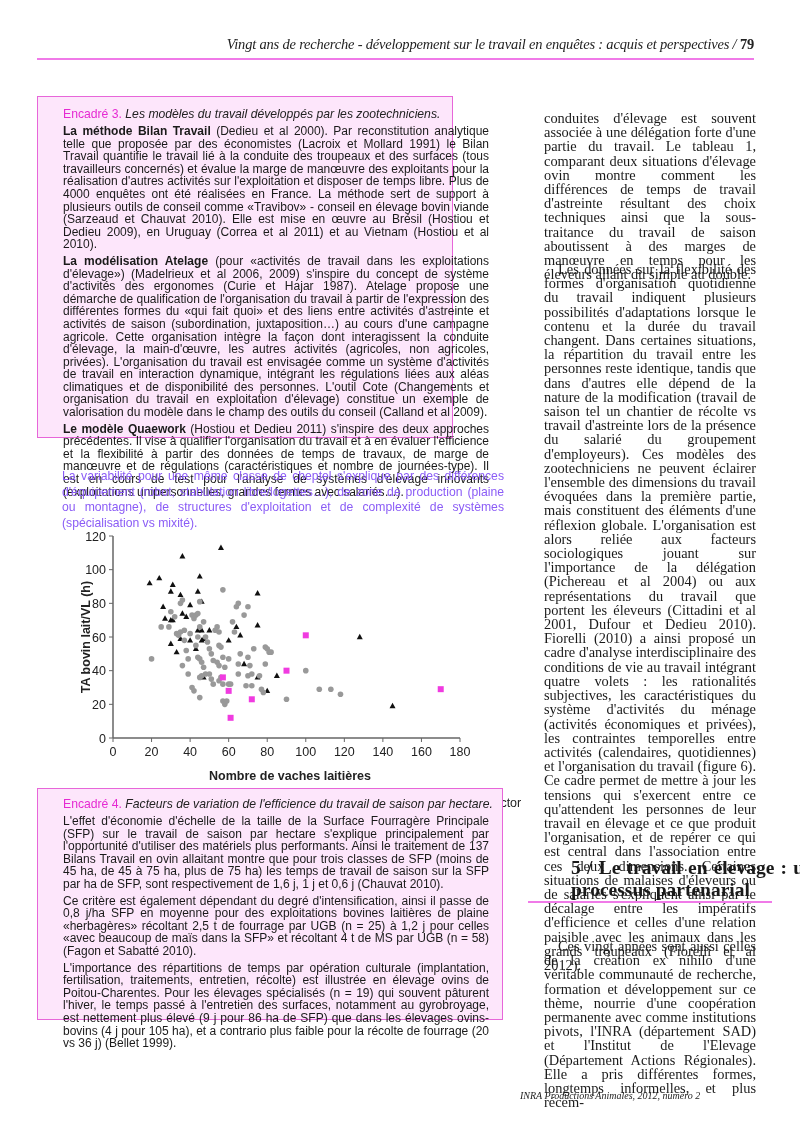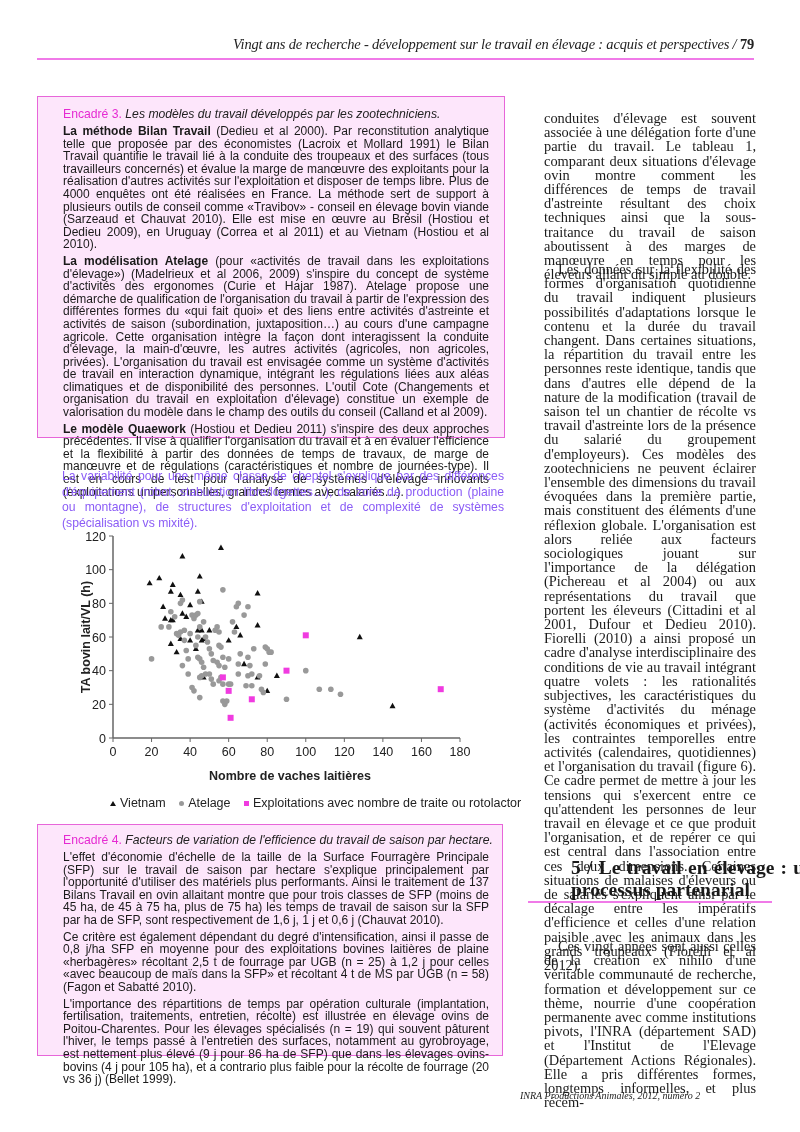--- a/index.html
+++ b/index.html
@@ -38,27 +38,27 @@
   .legend span.item { margin-right:10px; }
   .legend .mk { display:inline-block; vertical-align:middle; margin-right:4px; }
   .mk-tri { width:0; height:0; border-left:3px solid transparent; border-right:3px solid transparent; border-bottom:5px solid #111; }
   .mk-dot { width:5px; height:5px; border-radius:50%; background:#999; }
   .mk-sq { width:5px; height:5px; background:#f03be0; }
 </style>
 </head>
 <body>
 
 <div class="rh">
-  <span>Vingt ans de recherche - développement sur le travail en élevage : acquis et perspectives /</span>
+  <span>Vingt ans de recherche - développement sur le travail en enquêtes : acquis et perspectives /</span>
   <b>79</b>
 </div>
 <div class="rh-rule"></div>
 
 <div class="box" id="box3" style="left:38px;width:292px;"></div>
-<div style="position:absolute;left:37px;top:96px;width:468px;height:342px;background:#fde6fb;border:1.5px solid #e766d9;box-sizing:border-box;">
+<div style="position:absolute;left:37px;top:96px;width:416px;height:342px;background:#fde6fb;border:1.5px solid #e766d9;box-sizing:border-box;">
   <div style="position:absolute;left:25px;top:10px;width:434px;">
     <p class="boxtitle">
       <span class="lbl">Encadré 3.</span>
       <span class="it">Les modèles du travail développés par les zootechniciens.</span>
     </p>
     <p class="para"><b>La méthode Bilan Travail</b><span> (Dedieu et al 2000). Par reconstitution analytique telle que proposée par des économistes (Lacroix et Mollard 1991) le Bilan Travail quantifie le travail lié à la conduite des troupeaux et des surfaces (tous travailleurs concernés) et évalue la marge de manœuvre des exploitants pour la réalisation d'autres activités sur l'exploitation et disposer de temps libre. Plus de 4000 enquêtes ont été réalisées en France. La méthode sert de support à plusieurs outils de conseil comme «Travibov» - conseil en élevage bovin viande (Sarzeaud et Chauvat 2010). Elle est mise en œuvre au Brésil (Hostiou et Dedieu 2009), en Uruguay (Correa et al 2011) et au Vietnam (Hostiou et al 2010).</span></p>
     <p class="para"><b>La modélisation Atelage</b><span> (pour «activités de travail dans les exploitations d'élevage») (Madelrieux et al 2006, 2009) s'inspire du concept de système d'activités des ergonomes (Curie et Hajar 1987). Atelage propose une démarche de qualification de l'organisation du travail à partir de l'expression des différentes formes du «qui fait quoi» et des liens entre activités d'astreinte et activités de saison (subordination, juxtaposition…) au cours d'une campagne agricole. Cette organisation intègre la façon dont interagissent la conduite d'élevage, la main-d'œuvre, les autres activités (agricoles, non agricoles, privées). L'organisation du travail est envisagée comme un système d'activités de travail en interaction dynamique, intégrant les régulations liées aux aléas climatiques et de disponibilité des personnes. L'outil Cote (Changements et organisation du travail en exploitation d'élevage) constitue un exemple de valorisation du modèle dans le champ des outils du conseil (Calland et al 2009).</span></p>
     <p class="para"><b>Le modèle Quaework</b><span> (Hostiou et Dedieu 2011) s'inspire des deux approches précédentes. Il vise à qualifier l'organisation du travail et à en évaluer l'efficience et la flexibilité à partir des données de temps de travaux, de marge de manœuvre et de régulations (caractéristiques et nombre de journées-type). Il est en cours de test pour l'analyse de systèmes d'élevage innovants (exploitations unipersonnelles, grandes fermes avec salariés…).</span></p>
   </div>
 </div>
@@ -249,21 +249,21 @@
   <text id="xlabel" x="230" y="255" text-anchor="middle" font-family="Liberation Sans, sans-serif" font-weight="bold" font-size="12.5" fill="#222">Nombre de vaches  laitières</text>
   <text id="ylabel" x="0" y="0" text-anchor="middle" font-family="Liberation Sans, sans-serif" font-weight="bold" font-size="12.5" fill="#222" transform="translate(30,112) rotate(-90)">TA bovin lait/VL (h)</text>
 </svg>
 
 <div class="legend">
   <span class="item"><span class="mk mk-tri"></span><span>Vietnam</span></span>
   <span class="item"><span class="mk mk-dot"></span><span>Atelage</span></span>
   <span class="item"><span class="mk mk-sq"></span><span>Exploitations avec nombre de traite ou rotolactor</span></span>
 </div>
 
-<div style="position:absolute;left:37px;top:824px;width:466px;height:232px;background:#fde6fb;border:1.5px solid #e766d9;box-sizing:border-box;padding-left:42px;">
+<div style="position:absolute;left:37px;top:788px;width:466px;height:232px;background:#fde6fb;border:1.5px solid #e766d9;box-sizing:border-box;padding-left:42px;">
   <div style="position:absolute;left:25px;top:8px;width:434px;">
     <p class="boxtitle">
       <span class="lbl">Encadré 4.</span>
       <span class="it">Facteurs de variation de l'efficience du travail de saison par hectare.</span>
     </p>
     <p class="para">L'effet d'économie d'échelle de la taille de la Surface Fourragère Principale (SFP) sur le travail de saison par hectare s'explique principalement par l'opportunité d'utiliser des matériels plus performants. Ainsi le traitement de 137 Bilans Travail en ovin allaitant montre que pour trois classes de SFP (moins de 45 ha, de 45 à 75 ha, plus de 75 ha) les temps de travail de saison sur la SFP par ha de SFP, sont respectivement de 1,6 j, 1 j et 0,6 j (Chauvat 2010).</p>
     <p class="para">Ce critère est également dépendant du degré d'intensification, ainsi il passe de 0,8 j/ha SFP en moyenne pour des exploitations bovines laitières de plaine «herbagères» récoltant 2,5 t de fourrage par UGB (n = 25) à 1,2 j pour celles «avec beaucoup de maïs dans la SFP» et récoltant 4 t de MS par UGB (n = 58) (Fagon et Sabatté 2010).</p>
     <p class="para">L'importance des répartitions de temps par opération culturale (implantation, fertilisation, traitements, entretien, récolte) est illustrée en élevage ovins de Poitou-Charentes. Pour les élevages spécialisés (n = 19) qui souvent pâturent l'hiver, le temps passé à l'entretien des surfaces, notamment au gyrobroyage, est nettement plus élevé (9 j pour 86 ha de SFP) que dans les élevages ovins-bovins (4 j pour 105 ha), et a contrario plus faible pour la récolte de fourrage (20 vs 36 j) (Bellet 1999).</p>
   </div>
 </div>

